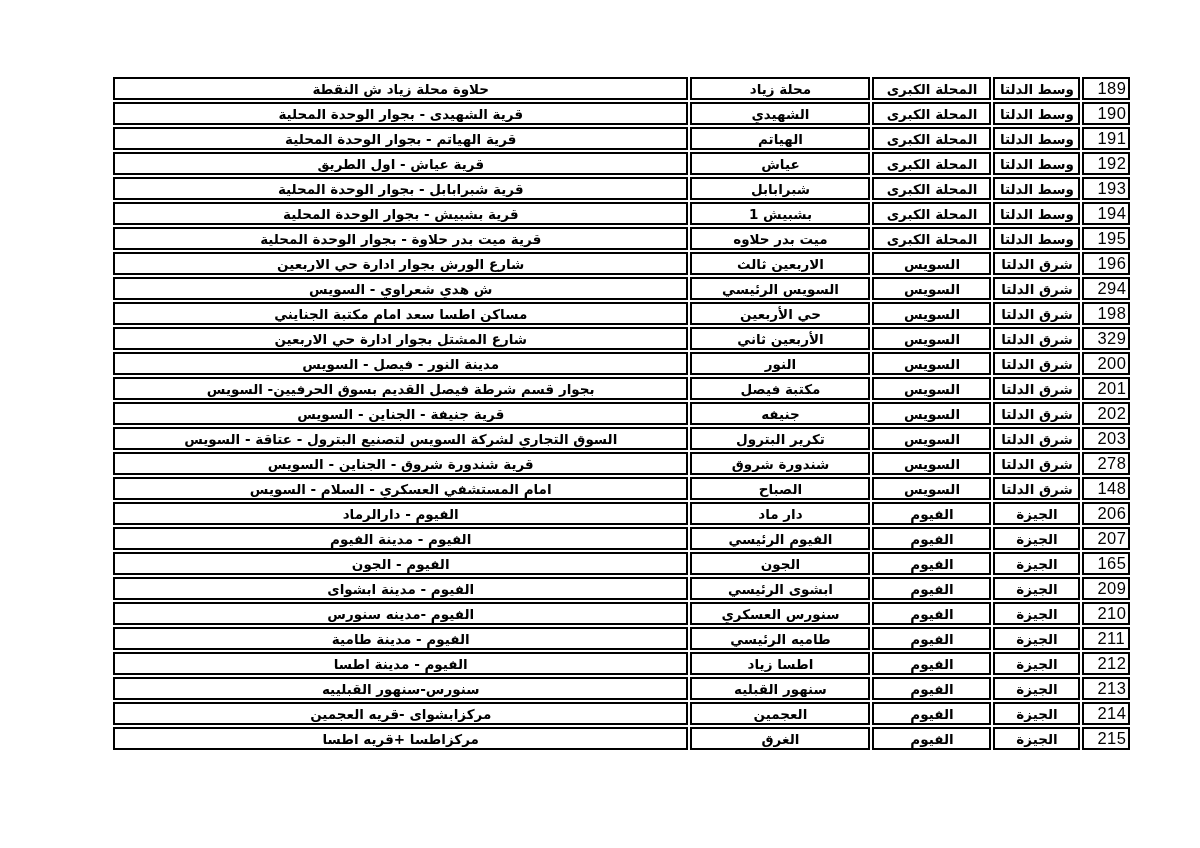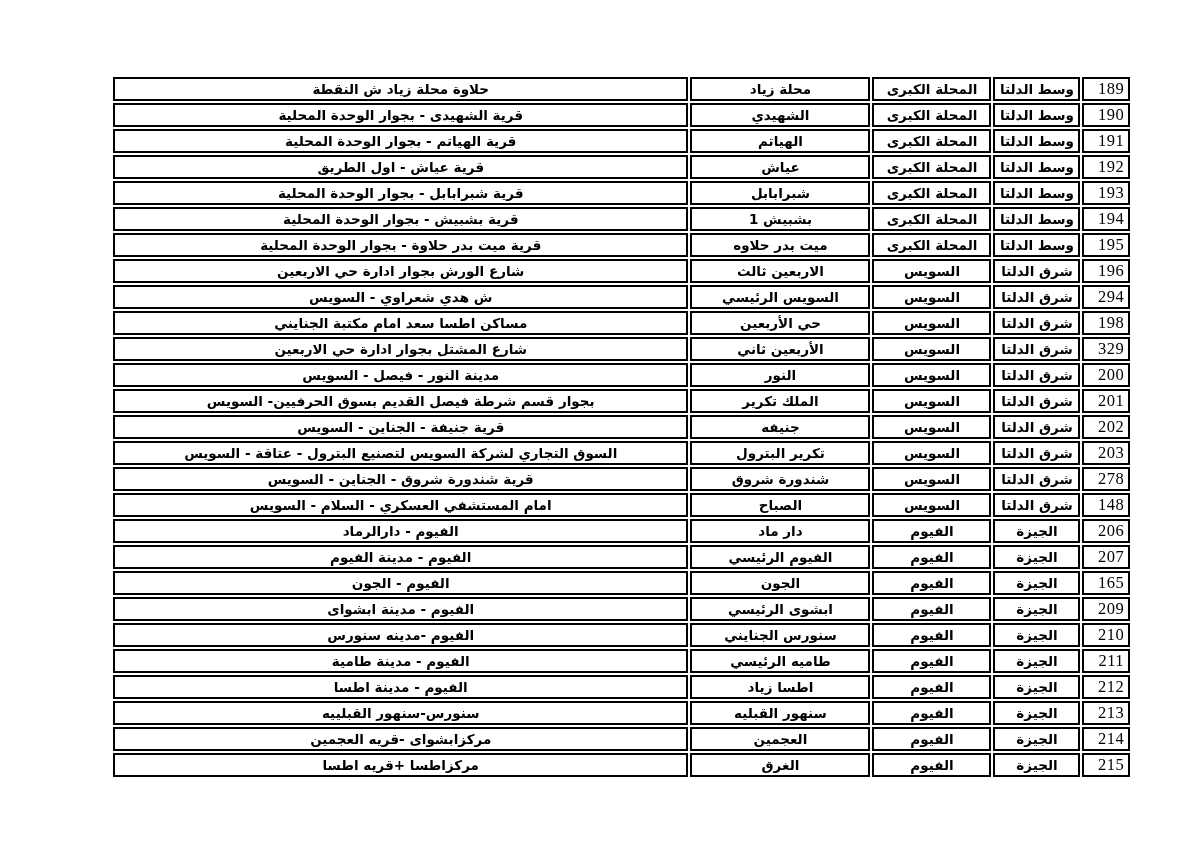--- a/index.html
+++ b/index.html
@@ -33,21 +33,21 @@
     vertical-align: middle;
     white-space: nowrap;
     overflow: hidden;
     font-weight: bold;
     font-size: 13.5px;
     color: #000000;
     background: #ffffff;
   }
   table.branches td.cell-num {
     direction: ltr;
-    font-family: Liberation Serif, serif;
+    font-family: Liberation Sans, sans-serif;
     font-weight: 400;
     font-size: 16.5px;
     letter-spacing: 0.5px;
     padding-left: 13px;
   }
   col.c-num     { width: 46px;  }
   col.c-region  { width: 84px;  }
   col.c-city    { width: 115px; }
   col.c-name    { width: 174px; }
   col.c-address { width: 556px; }
@@ -146,21 +146,21 @@
       <td class="cell-num">200</td>
       <td class="cell-region">شرق الدلتا</td>
       <td class="cell-city">السويس</td>
       <td class="cell-name">النور</td>
       <td class="cell-address">مدينة النور - فيصل -  السويس</td>
     </tr>
         <tr>
       <td class="cell-num">201</td>
       <td class="cell-region">شرق الدلتا</td>
       <td class="cell-city">السويس</td>
-      <td class="cell-name">الملك تكرير</td>
+      <td class="cell-name">مكتبة فيصل</td>
       <td class="cell-address">بجوار قسم شرطة فيصل القديم بسوق الحرفيين- السويس</td>
     </tr>
         <tr>
       <td class="cell-num">202</td>
       <td class="cell-region">شرق الدلتا</td>
       <td class="cell-city">السويس</td>
       <td class="cell-name">جنيفه</td>
       <td class="cell-address">قرية جنيفة - الجناين - السويس</td>
     </tr>
         <tr>
@@ -209,21 +209,21 @@
       <td class="cell-num">209</td>
       <td class="cell-region">الجيزة</td>
       <td class="cell-city">الفيوم</td>
       <td class="cell-name">ابشوى الرئيسي</td>
       <td class="cell-address">الفيوم - مدينة ابشواى</td>
     </tr>
         <tr>
       <td class="cell-num">210</td>
       <td class="cell-region">الجيزة</td>
       <td class="cell-city">الفيوم</td>
-      <td class="cell-name">سنورس الجنايني</td>
+      <td class="cell-name">سنورس العسكري</td>
       <td class="cell-address">الفيوم  -مدينه سنورس</td>
     </tr>
         <tr>
       <td class="cell-num">211</td>
       <td class="cell-region">الجيزة</td>
       <td class="cell-city">الفيوم</td>
       <td class="cell-name">طاميه الرئيسي</td>
       <td class="cell-address">الفيوم - مدينة طامية</td>
     </tr>
         <tr>

